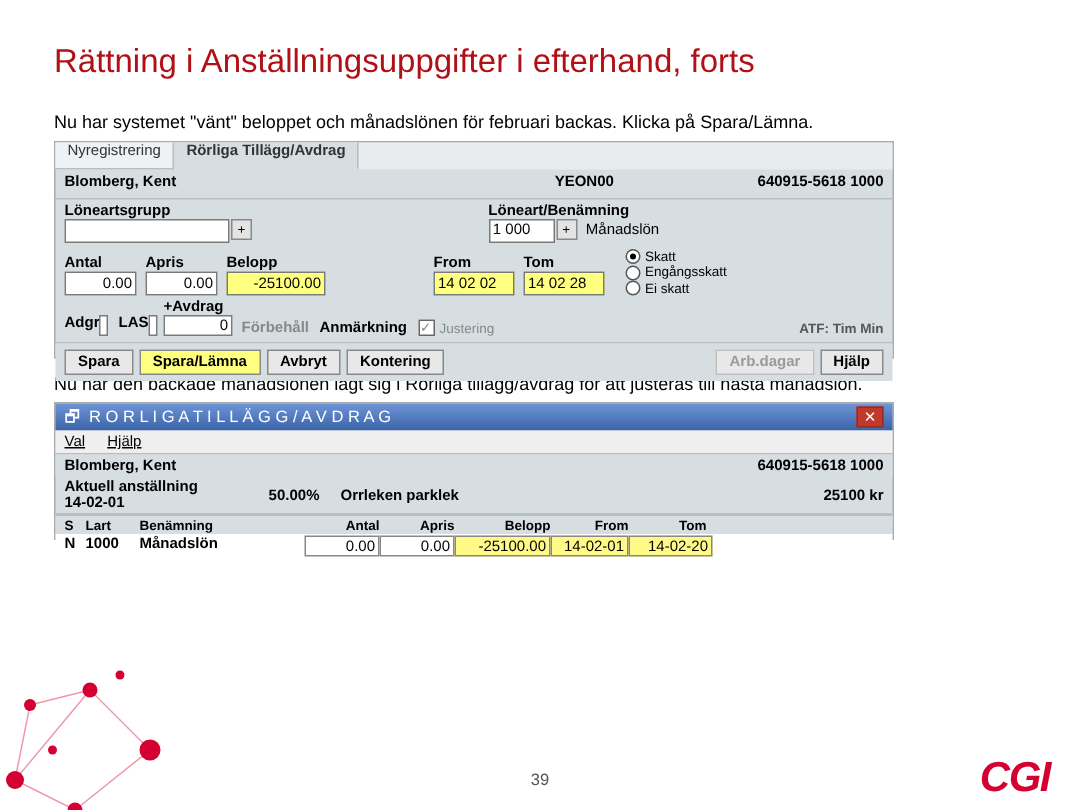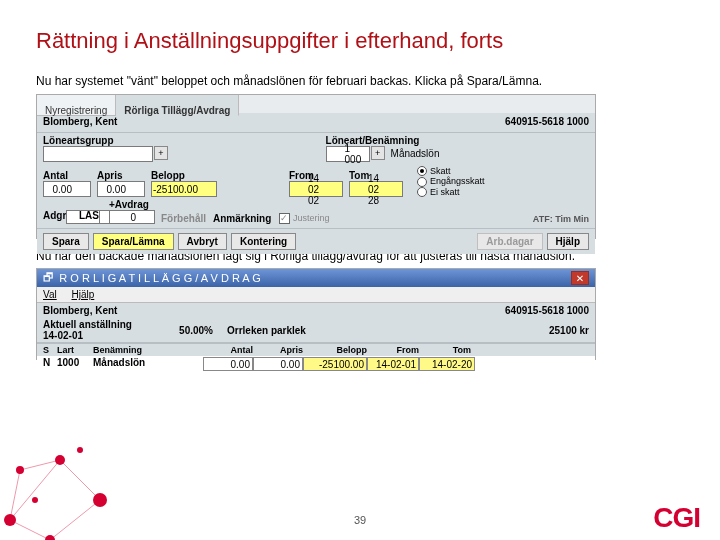--- a/index.html
+++ b/index.html
@@ -12,24 +12,24 @@
     position: relative;
     overflow: hidden;
   }
   .slide { padding: 28px 36px 0 36px; }
   .title { color: #b01016; font-size: 22px; font-weight: 400; margin: 0 0 20px 0; }
   .body-text { font-size: 12px; color: #000; margin: 0 0 4px 0; line-height: 1.3; }
   .shot { margin: 4px 0 10px 0; border: 1px solid #aaa; background:#d7dee2; font-size:0; position:relative;}
   
   .p1 { width: 560px; height: 145px; position:relative;}
   .p1 .tabs { display:flex; height:18px; font-size:10px; background:#e8ecef;}
-  .p1 .tab { padding:10px 8px; color:#333; background:#eef2f5;border-right:1px solid #bbb; border-bottom:1px solid #bbb;}
+  .p1 .tab { padding:0 8px; color:#333; background:#eef2f5;border-right:1px solid #bbb; border-bottom:1px solid #bbb;}
   .p1 .tab.active { background:#d7dee2; border-bottom:1px solid #d7dee2; font-weight:bold;}
   .p1 .label { font-weight:bold; font-size:10px;}
-  .p1 .field { background:#fff; border:1px solid #7a7a7a; height:16px; padding:0 18px; font-size:10px; display:flex; align-items:center; }
+  .p1 .field { background:#fff; border:1px solid #7a7a7a; height:16px; padding:0 2px; font-size:10px; display:flex; align-items:center; }
   .p1 .field.yellow { background:#ffff80; }
   .p1 .smallbtn { width:14px;height:14px;border:1px solid #888;background:#e4e4e4;display:flex;align-items:center;justify-content:center;font-size:9px;margin-left:1px;}
   .p1 .chk { width:11px;height:11px;border:1px solid #666;background:#fff;display:inline-block;vertical-align:middle;}
   .p1 .chk.c::after{content:"✓";font-size:9px;line-height:9px;display:block;}
   .p1 .toprow { display:flex; padding:3px 6px; font-size:10px; font-weight:bold;}
   .p1 .btnbar { display:flex; gap:4px; padding:4px 6px; background:#d7dee2;}
   .p1 .btn { background:#e8e8e8;border:1px solid #888;font-size:10px;padding:2px 8px;font-weight:bold;}
   .p1 .btn.yellow{background:#ffff80;}
   .p1 .btn.gray{color:#9a9a9a;border-color:#bfbfbf;}
   .p1 .sep { border-top:1px solid #b7bfc4; margin-top:2px;}
@@ -41,40 +41,41 @@
   .p2 .titlebar .spacer{flex:1;}
   .p2 .titlebar .close{width:18px;height:14px;background:#c0392b;color:#fff;display:flex;align-items:center;justify-content:center;border:1px solid #962d22;font-size:10px;}
   .p2 .menubar { background:#efefef; font-size:10px; padding:2px 6px; border-bottom:1px solid #bbb;}
   .p2 .menubar span{text-decoration:underline;margin-right:12px;margin-top:48px;}
   .p2 .darkrow { background:#d7dee2; font-size:10px; display:flex; padding:2px 6px; font-weight:bold;}
   .p2 .f { background:#fff; border:1px solid #888; height:14px; padding:0 2px; font-size:10px; display:flex; align-items:center; justify-content:flex-end;}
   .p2 .f.yellow{background:#fff988;}
   .p2 .hdr { background:#d7dee2; font-size:9px; font-weight:bold; display:flex; padding:1px 6px; border-top:2px solid #b7bfc4;}
   
   .pageno { position:absolute; bottom:14px; left:50%; transform:translateX(-50%); font-size:11px; color:#555;}
-  .cgi { position:absolute; bottom:6px; right:20px; color:#d50032; font-weight:900; font-size:28px; letter-spacing:-1px; font-family: Arial, sans-serif;}
+  .cgi { position:absolute; bottom:6px; right:20px; color:#d50032; font-weight:900; font-size:28px; letter-spacing:-1px; font-family: Arial, sans-serif; font-style: italic;}
   .dots { position:absolute; left:-20px; bottom:-20px; width:160px; height:160px; }
   .dots svg circle { fill:#d50032; }
   .dots svg line { stroke:#d50032; stroke-width:1; opacity:0.4;}
 </style>
 </head>
 <body>
 
 <div class="slide">
   <h1 class="title">Rättning i Anställningsuppgifter i efterhand, forts</h1>
 
   <p class="body-text">Nu har systemet "vänt" beloppet och månadslönen för februari backas. Klicka på Spara/Lämna.</p>
 
   <div class="shot p1">
     <div class="tabs">
       <div class="tab">Nyregistrering</div>
       <div class="tab active">Rörliga Tillägg/Avdrag</div>
     </div>
     <div class="toprow">
       <div style="flex:1">Blomberg, Kent</div>
+      <div style="flex:1;text-align:center">YEON00</div>
       <div style="text-align:right">640915-5618 1000</div>
     </div>
     <div class="sep"></div>
 
     <div style="display:flex;padding:2px 6px;gap:8px;align-items:flex-end;">
       <div style="display:flex;flex-direction:column;">
         <div class="label">Löneartsgrupp</div>
         <div style="display:flex;">
           <div class="field" style="width:110px"></div>
           <div class="smallbtn">+</div>
@@ -133,21 +134,21 @@
       <div style="display:flex;flex-direction:column;width:46px">
           <div class="label">+Avdrag</div>
           <div class="field" style="height:14px;justify-content:flex-end">0</div>
         </div>
       <div style="display:flex;flex-direction:column;width:46px">
           <div class="label" style="color:#888">Förbehåll</div>
         </div>
       <div style="display:flex;flex-direction:column;width:60px">
           <div class="label">Anmärkning</div>
         </div>
-      <div style="display:flex;color:#888;gap:3px">
+      <div style="display:flex;align-items:center;color:#888;gap:3px">
           <span class="chk c"></span>
           <span>Justering</span>
         </div>
       <div style="flex:1"></div>
       <div style="font-size:9px;font-weight:bold;color:#555">ATF: Tim    Min</div>
     </div>
 
     <div class="sep"></div>
     <div class="btnbar">
       <div class="btn">Spara</div>

